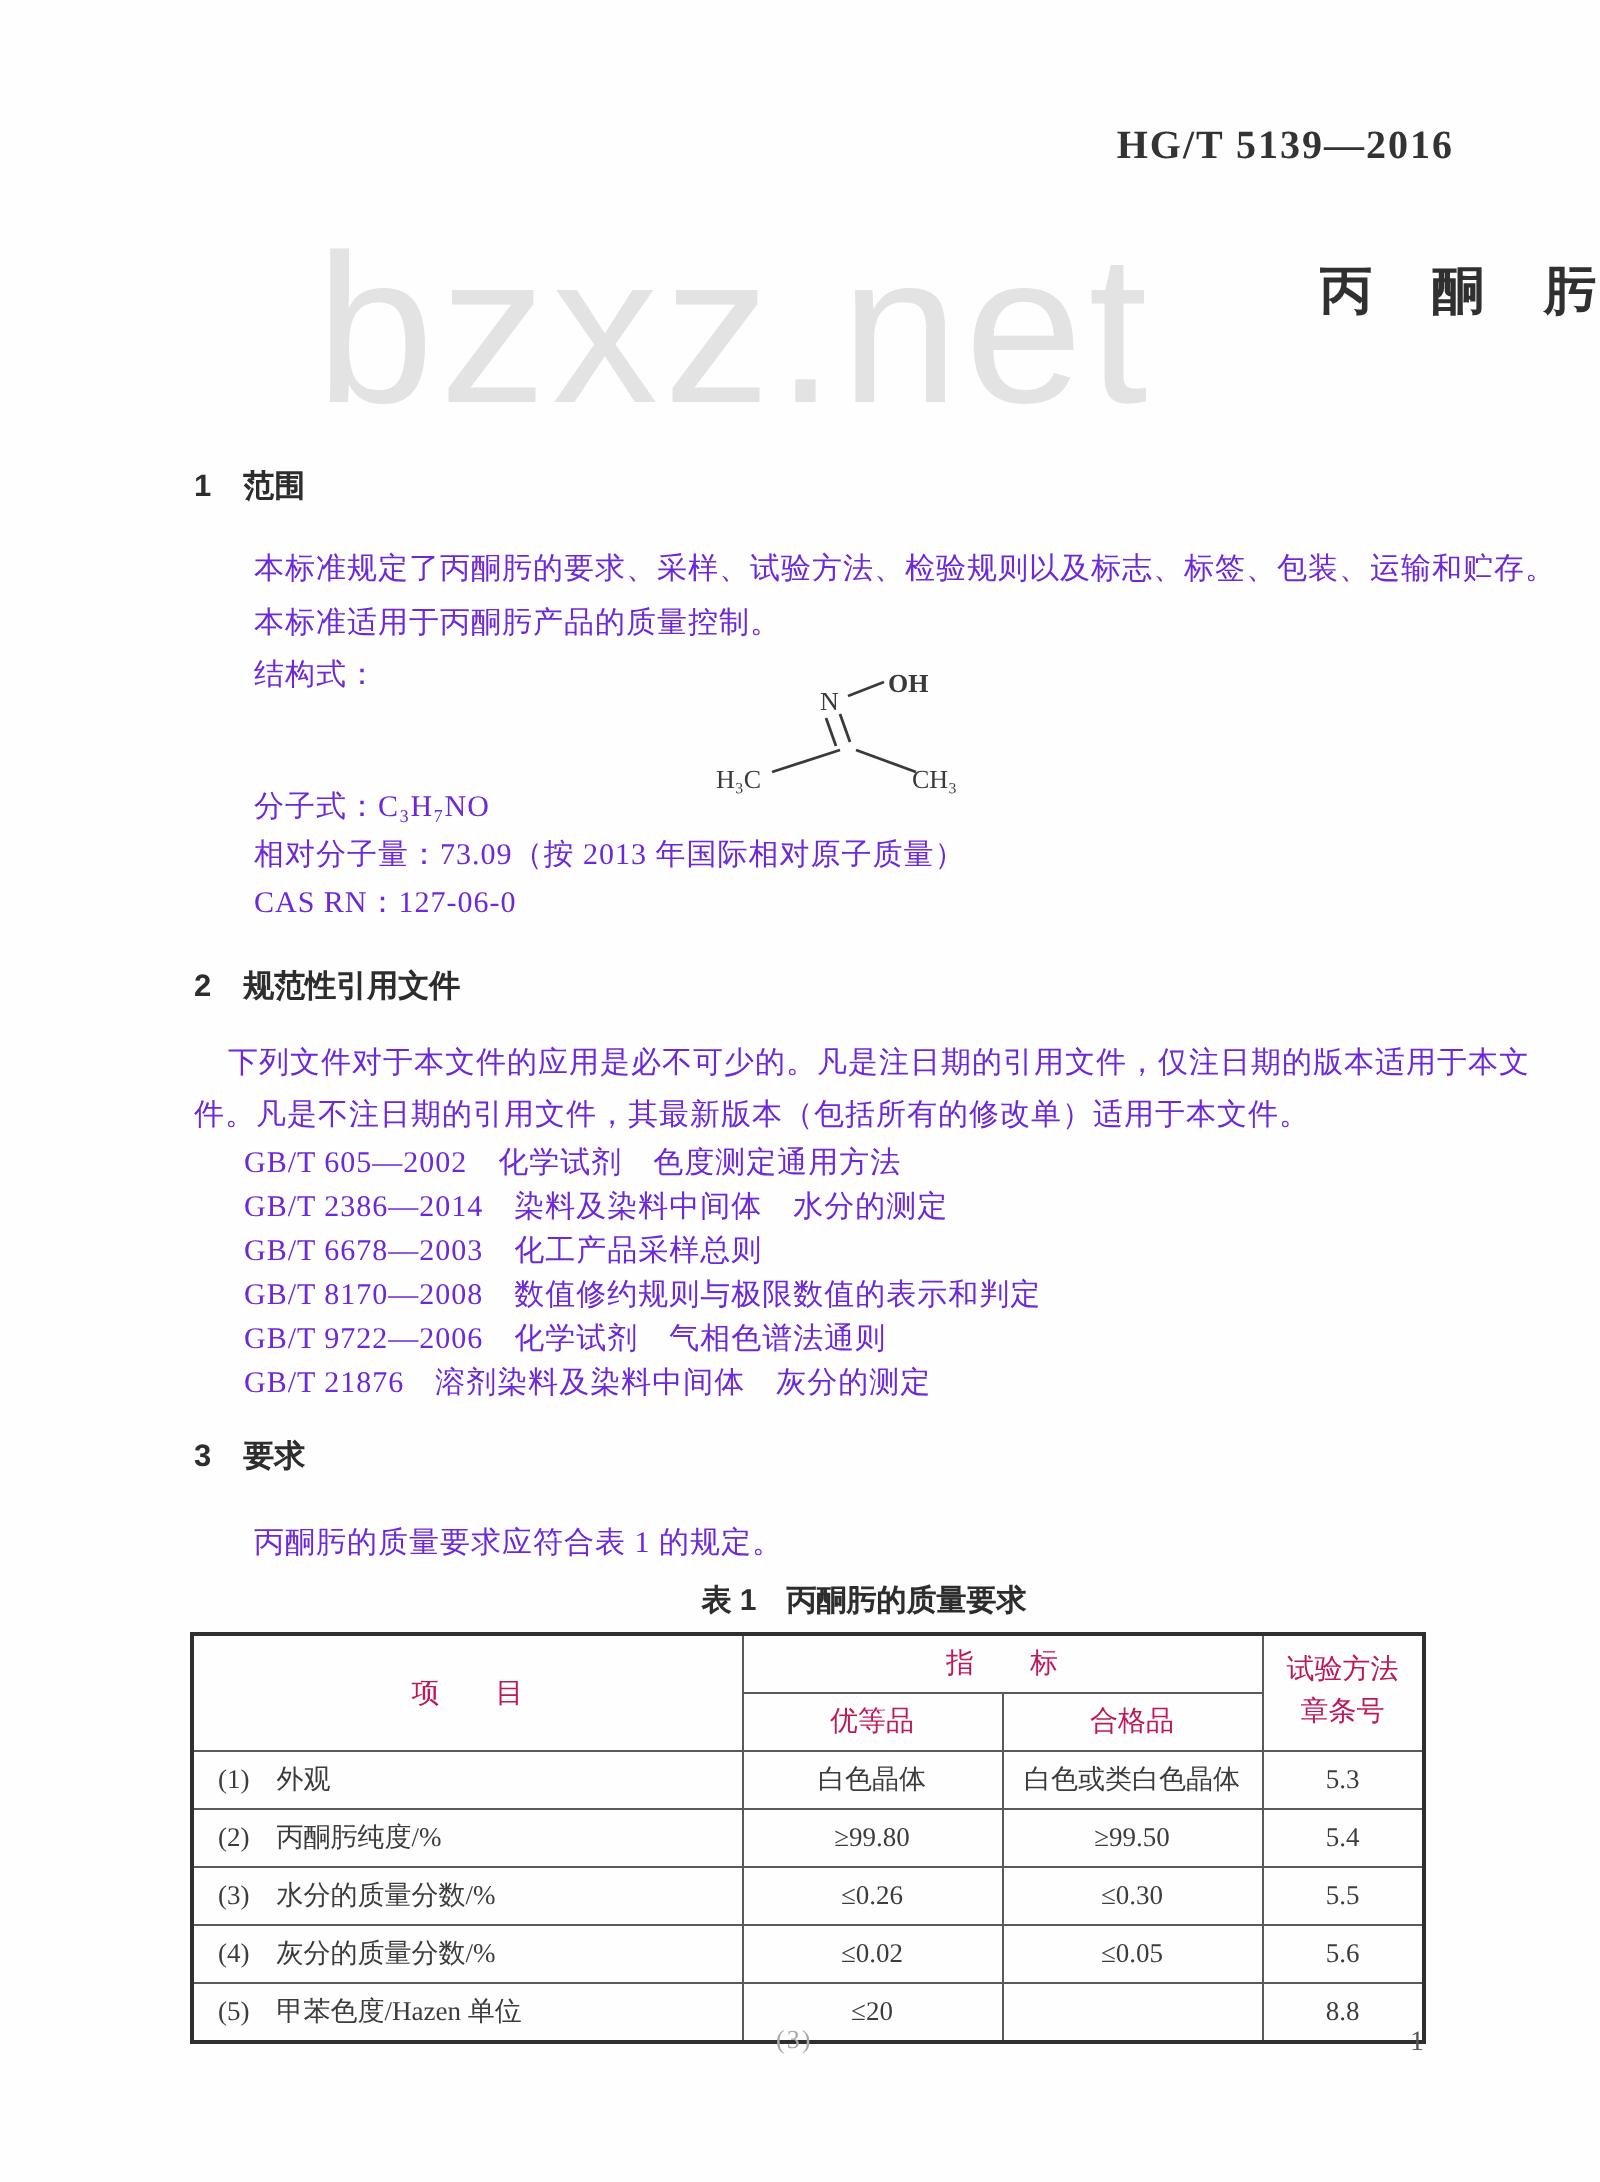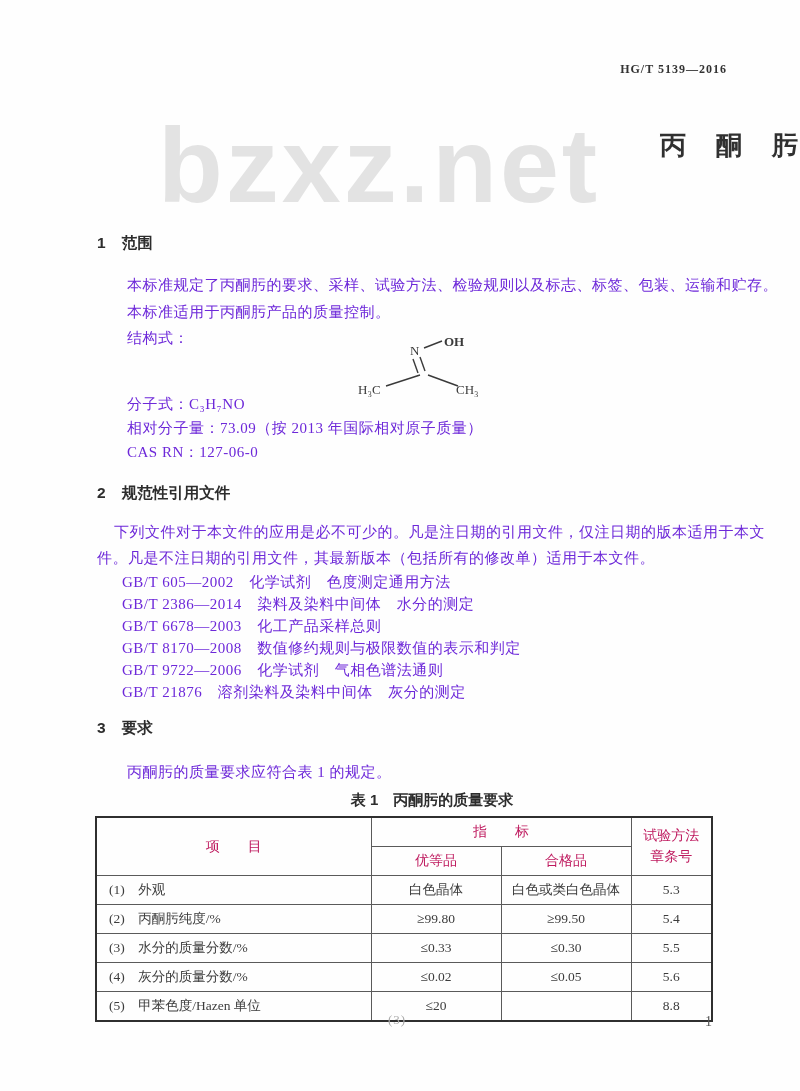--- a/index.html
+++ b/index.html
@@ -4,26 +4,26 @@
 <style>
   html,body { margin:0; padding:0; background:#ffffff; }
   .page {
     position:relative; width:800px; height:1091px; background:#fefefe;
     font-family:"Liberation Serif","DejaVu Serif",serif; color:#3a3a3a;
     overflow:hidden;
   }
   .watermark {
     position:absolute; left:158px; top:112px;
     font-family:"Liberation Sans","DejaVu Sans",sans-serif;
-    font-weight:bold; font-size:106px; letter-spacing:3px;
+    font-weight:normal; font-size:106px; letter-spacing:3px;
     color:#e3e3e3; user-select:none; z-index:0; line-height:1;
   }
   .abs { position:absolute; z-index:1; margin:0; }
   .doc-number {
-    top:62px; right:73px; font-size:12px; font-weight:bold;
+    top:62px; right:73px; font-size:20px; font-weight:bold;
     letter-spacing:1px; color:#333;
   }
   .title {
     top:128px; left:0; width:100%; text-align:right;
     font-family:"Liberation Sans","DejaVu Sans",sans-serif;
     font-size:26px; font-weight:bold; color:#303030; letter-spacing:2px;
   }
   .sec-heading {
     left:97px; font-family:"Liberation Sans","DejaVu Sans",sans-serif;
     font-size:15.5px; font-weight:bold; color:#2d2d2d;
@@ -151,21 +151,21 @@
       <td>5.3</td>
     </tr>
     <tr>
       <td class="item">(2)　丙酮肟纯度/%</td>
       <td>≥99.80</td>
       <td>≥99.50</td>
       <td>5.4</td>
     </tr>
     <tr>
       <td class="item">(3)　水分的质量分数/%</td>
-      <td>≤0.33</td>
+      <td>≤0.26</td>
       <td>≤0.30</td>
       <td>5.5</td>
     </tr>
     <tr>
       <td class="item">(4)　灰分的质量分数/%</td>
       <td>≤0.02</td>
       <td>≤0.05</td>
       <td>5.6</td>
     </tr>
     <tr>

